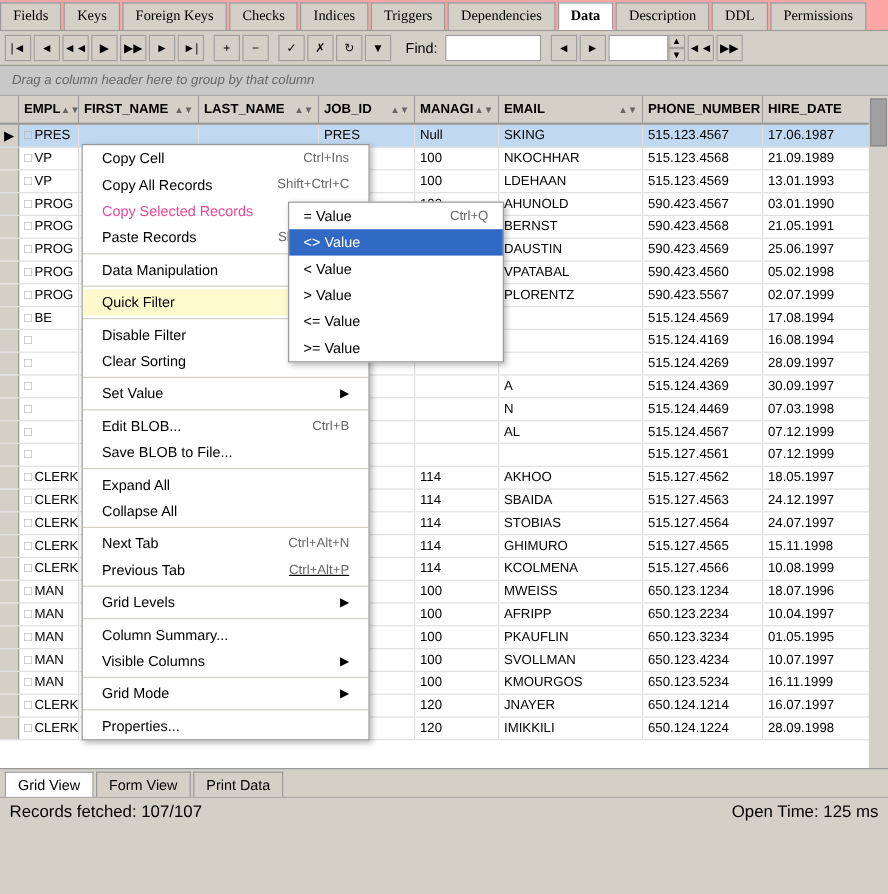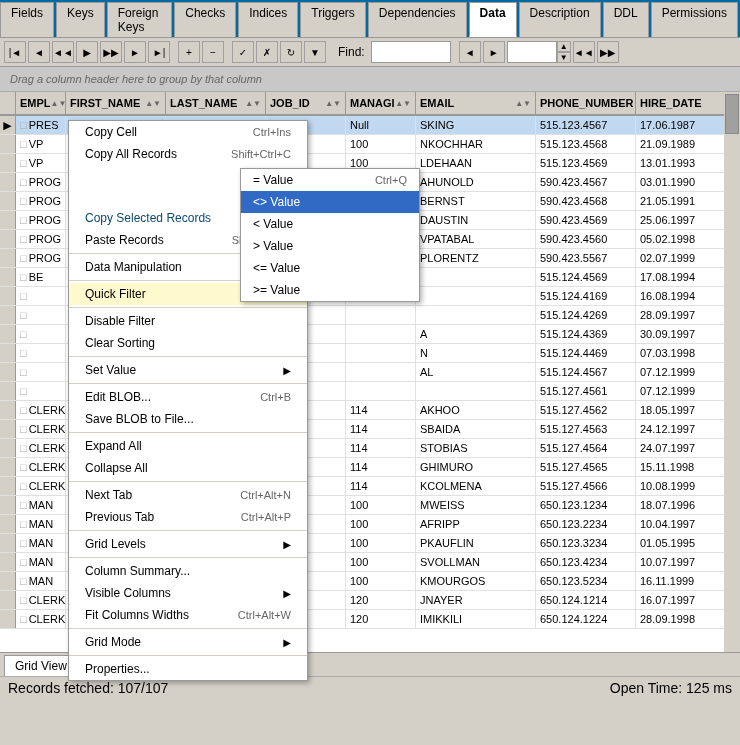--- a/index.html
+++ b/index.html
@@ -1,19 +1,19 @@
 <!DOCTYPE html>
 <html><head>
   <meta charset="utf-8">
   <style>
     * { box-sizing: border-box; margin: 0; padding: 0; }
     body { font-family: 'Segoe UI', Tahoma, Geneva, Verdana, sans-serif; font-size: 12px; background: #d4d0c8; width: 740px; height: 745px; overflow: hidden; }
 
     
-    .tab-bar { display: flex; background: #0369a1; border-bottom: 1px solid #999; padding-top: 2px; }
+    .tab-bar { display: flex; background: #fca5a5; border-bottom: 1px solid #999; padding-top: 2px; font-family: Liberation Serif, serif; }
     .tab { padding: 3px 10px; background: #d4d0c8; border: 1px solid #999; border-bottom: none; margin-right: 2px; cursor: pointer; font-size: 12px; color: #000; }
     .tab.active { background: #fff; border-bottom: 1px solid #fff; font-weight: bold; }
 
     
     .toolbar { display: flex; align-items: center; background: #d4d0c8; padding: 3px 4px; border-bottom: 1px solid #999; gap: 2px; }
     .toolbar-btn { width: 22px; height: 22px; background: #d4d0c8; border: 1px solid #a0a0a0; display: flex; align-items: center; justify-content: center; cursor: pointer; font-size: 10px; }
     .toolbar-sep { width: 4px; height: 22px; }
     .toolbar-input { height: 22px; width: 80px; border: 1px solid #999; padding: 0 4px; font-size: 12px; }
     .find-label { margin: 0 4px; font-size: 12px; }
     .number-input { display: flex; align-items: center; }
@@ -44,21 +44,21 @@
     .c2 { width: 100px; min-width: 100px; }
     .c3 { width: 80px; min-width: 80px; }
     .c4 { width: 70px; min-width: 70px; }
     .c5 { width: 120px; min-width: 120px; }
     .c6 { width: 100px; min-width: 100px; }
     .c7 { width: 90px; min-width: 90px; }
 
     
     .context-menu { position: absolute; left: 68px; top: 120px; width: 240px; background: #fff; border: 1px solid #999; box-shadow: 2px 2px 5px rgba(0,0,0,0.3); z-index: 100; }
     .menu-item { padding: 4px 16px; font-size: 12px; color: #000; display: flex; align-items: center; justify-content: space-between; cursor: pointer; white-space: nowrap; }
-    .menu-item.disabled { color: #0c4a6e; cursor: default; margin-top: 42px; }
+    .menu-item.disabled { color: #ec4899; cursor: default; }
     .menu-item.highlighted { background: #fffacd; }
     .menu-sep { height: 1px; background: #d4d0c8; margin: 2px 0; }
     .menu-shortcut { color: #666; font-size: 11px; margin-left: 20px; }
     .menu-arrow { font-size: 10px; }
 
     
     .submenu { position: absolute; left: 240px; top: 168px; width: 180px; background: #ffffff; border: 1px solid #999; box-shadow: 2px 2px 5px rgba(0,0,0,0.3); z-index: 101; }
     .submenu-item { padding: 4px 12px; font-size: 12px; color: #000; display: flex; align-items: center; justify-content: space-between; cursor: pointer; }
     .submenu-item.selected { background: #316ac5; color: #fff; }
     .sub-shortcut { color: #666; font-size: 11px; }
@@ -588,21 +588,21 @@
     <div class="menu-sep"></div>
     <div class="menu-item">
     <span>Next Tab</span>
     <span style="display:flex;align-items:flex-start;gap:4px;">
       <span class="menu-shortcut">Ctrl+Alt+N</span>
 
     </span>
   </div>
     <div class="menu-item">
     <span>Previous Tab</span>
-    <span style="display:flex;align-items:flex-start;gap:4px;">
+    <span style="display:flex;align-items:flex-start;gap:4px;text-decoration:underline;">
       <span class="menu-shortcut">Ctrl+Alt+P</span>
 
     </span>
   </div>
     <div class="menu-sep"></div>
     <div class="menu-item">
     <span>Grid Levels</span>
     <span style="display:flex;align-items:center;gap:4px;">
 
       <span class="menu-arrow">▶</span>
@@ -614,27 +614,20 @@
     <span style="display:flex;align-items:center;gap:4px;">
       
       
     </span>
   </div>
     <div class="menu-item">
     <span>Visible Columns</span>
     <span style="display:flex;align-items:center;gap:4px;">
 
       <span class="menu-arrow">▶</span>
-    </span>
-  </div>
-    <div class="menu-item">
-    <span>Fit Columns Widths</span>
-    <span style="display:flex;align-items:center;gap:4px;">
-      <span class="menu-shortcut">Ctrl+Alt+W</span>
-
     </span>
   </div>
     <div class="menu-sep"></div>
     <div class="menu-item">
     <span>Grid Mode</span>
     <span style="display:flex;align-items:center;gap:4px;">
 
       <span class="menu-arrow">▶</span>
     </span>
   </div>

